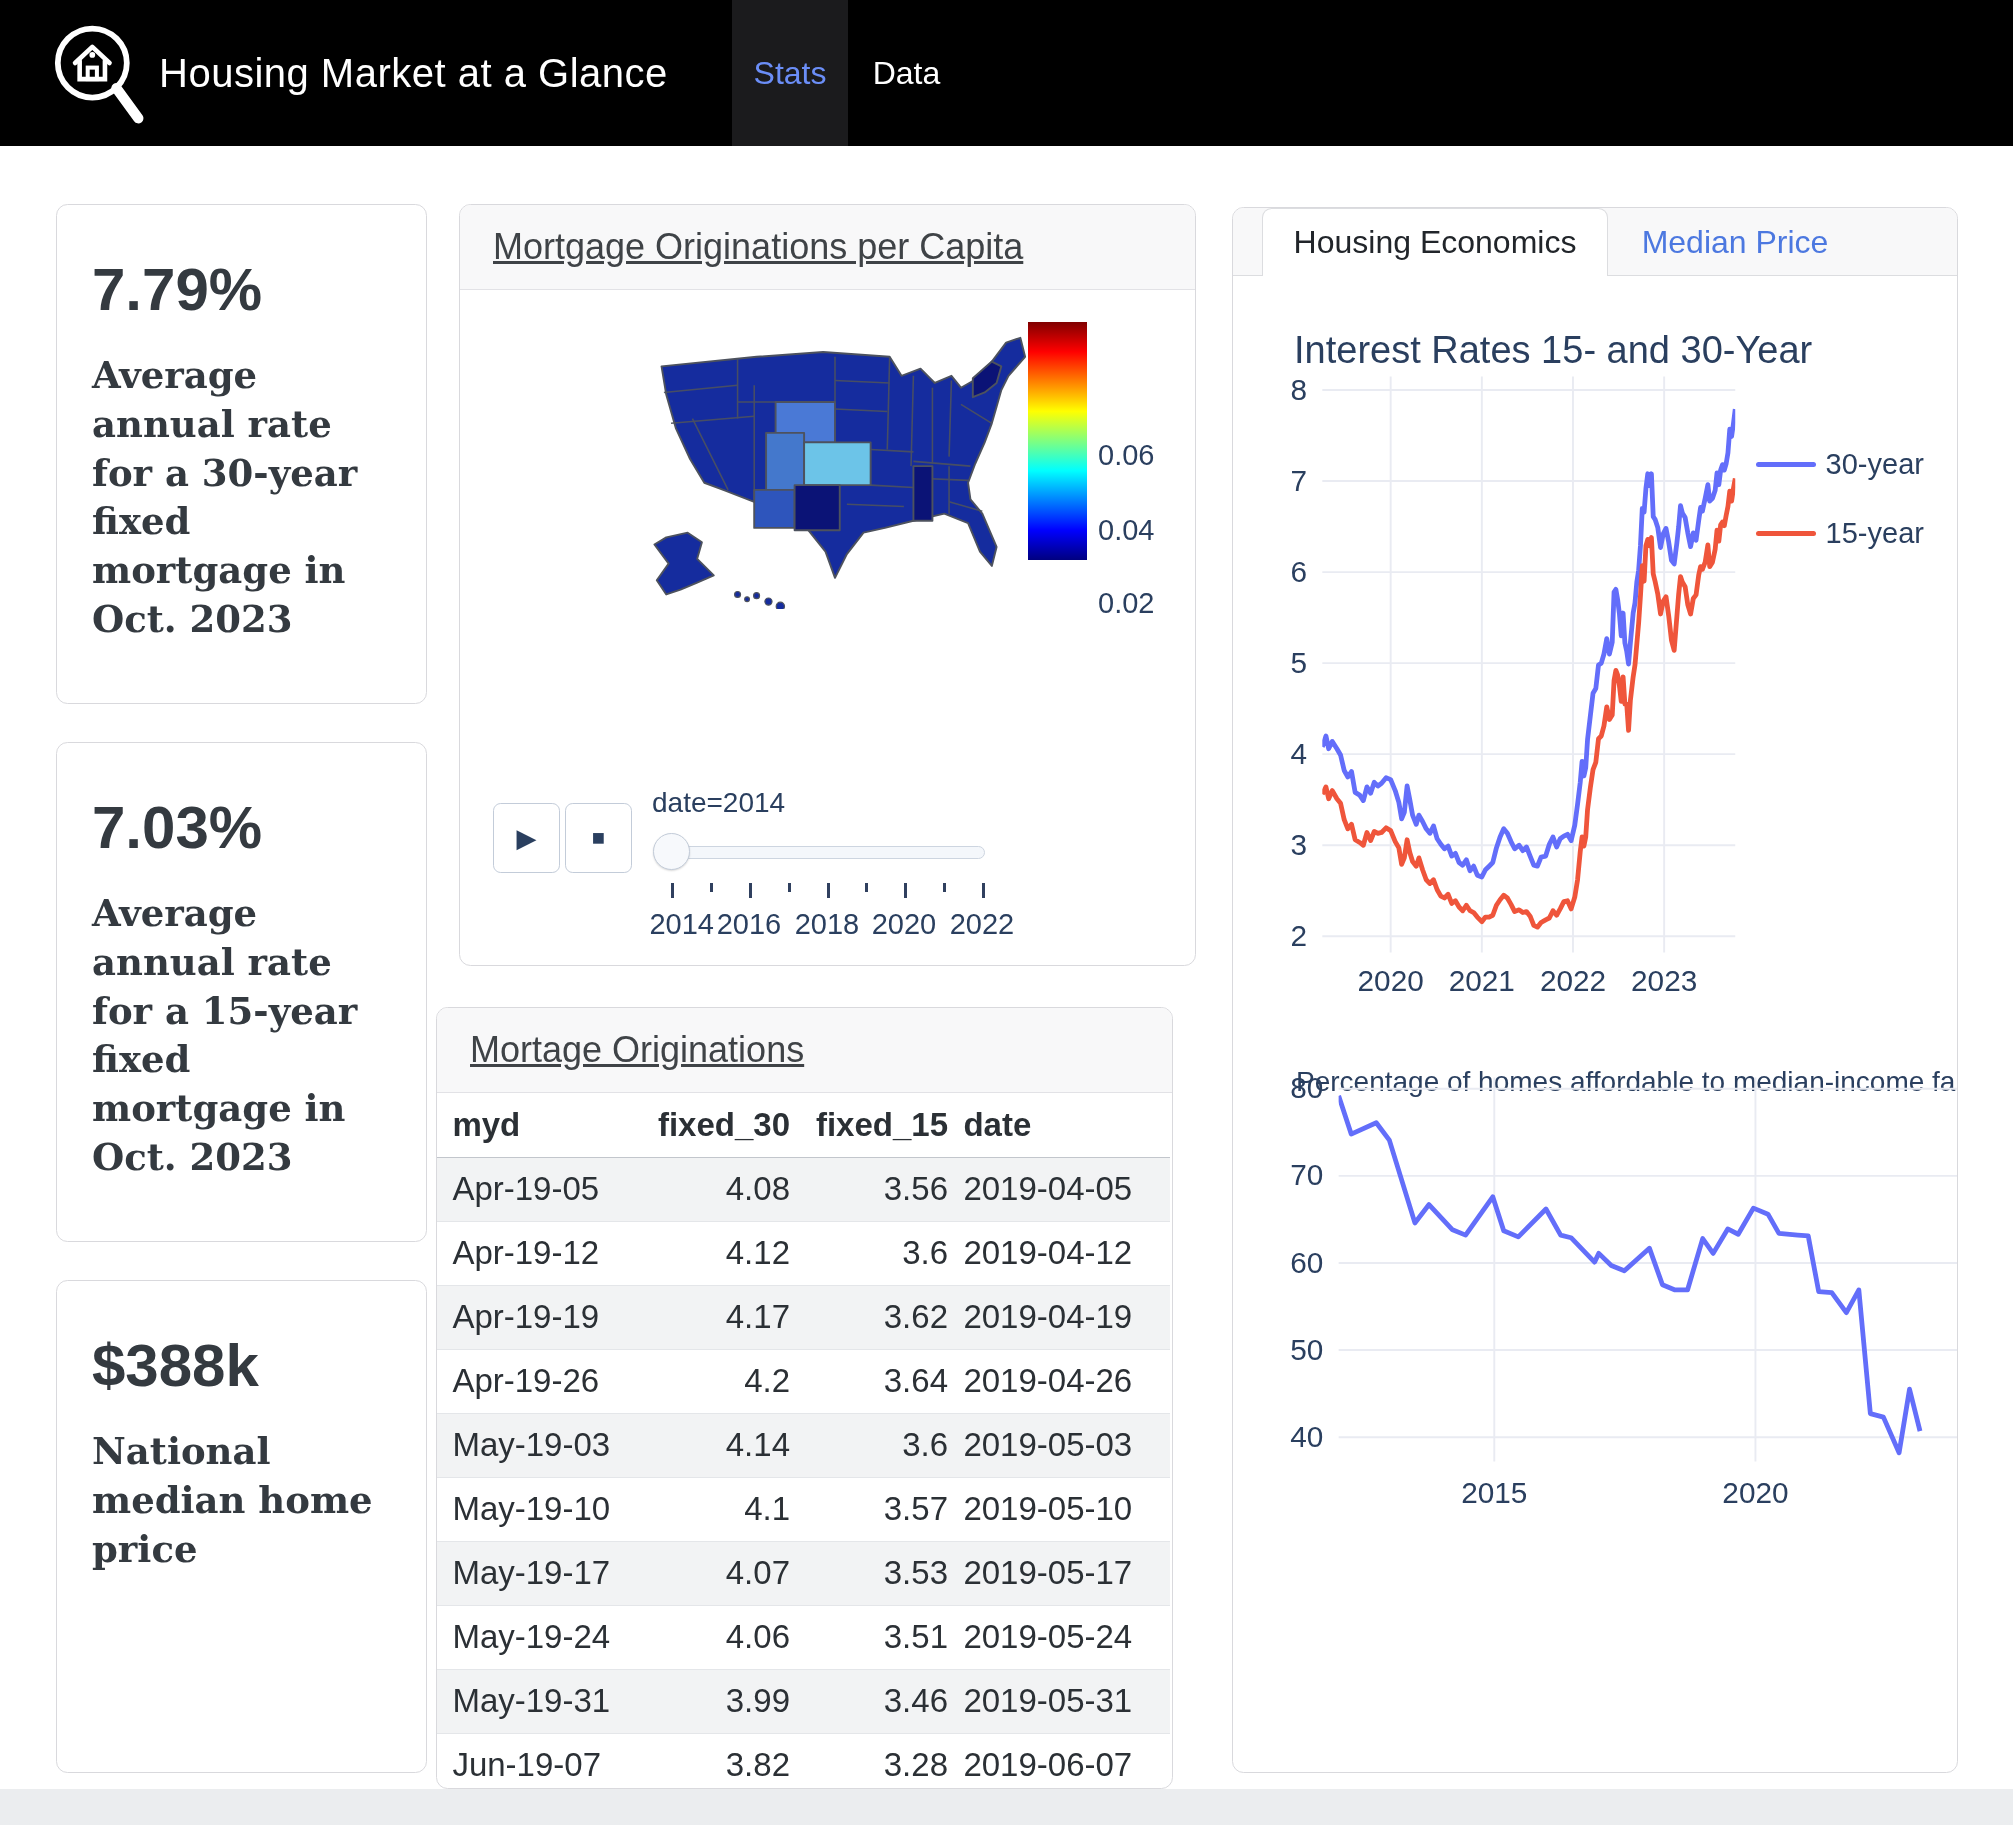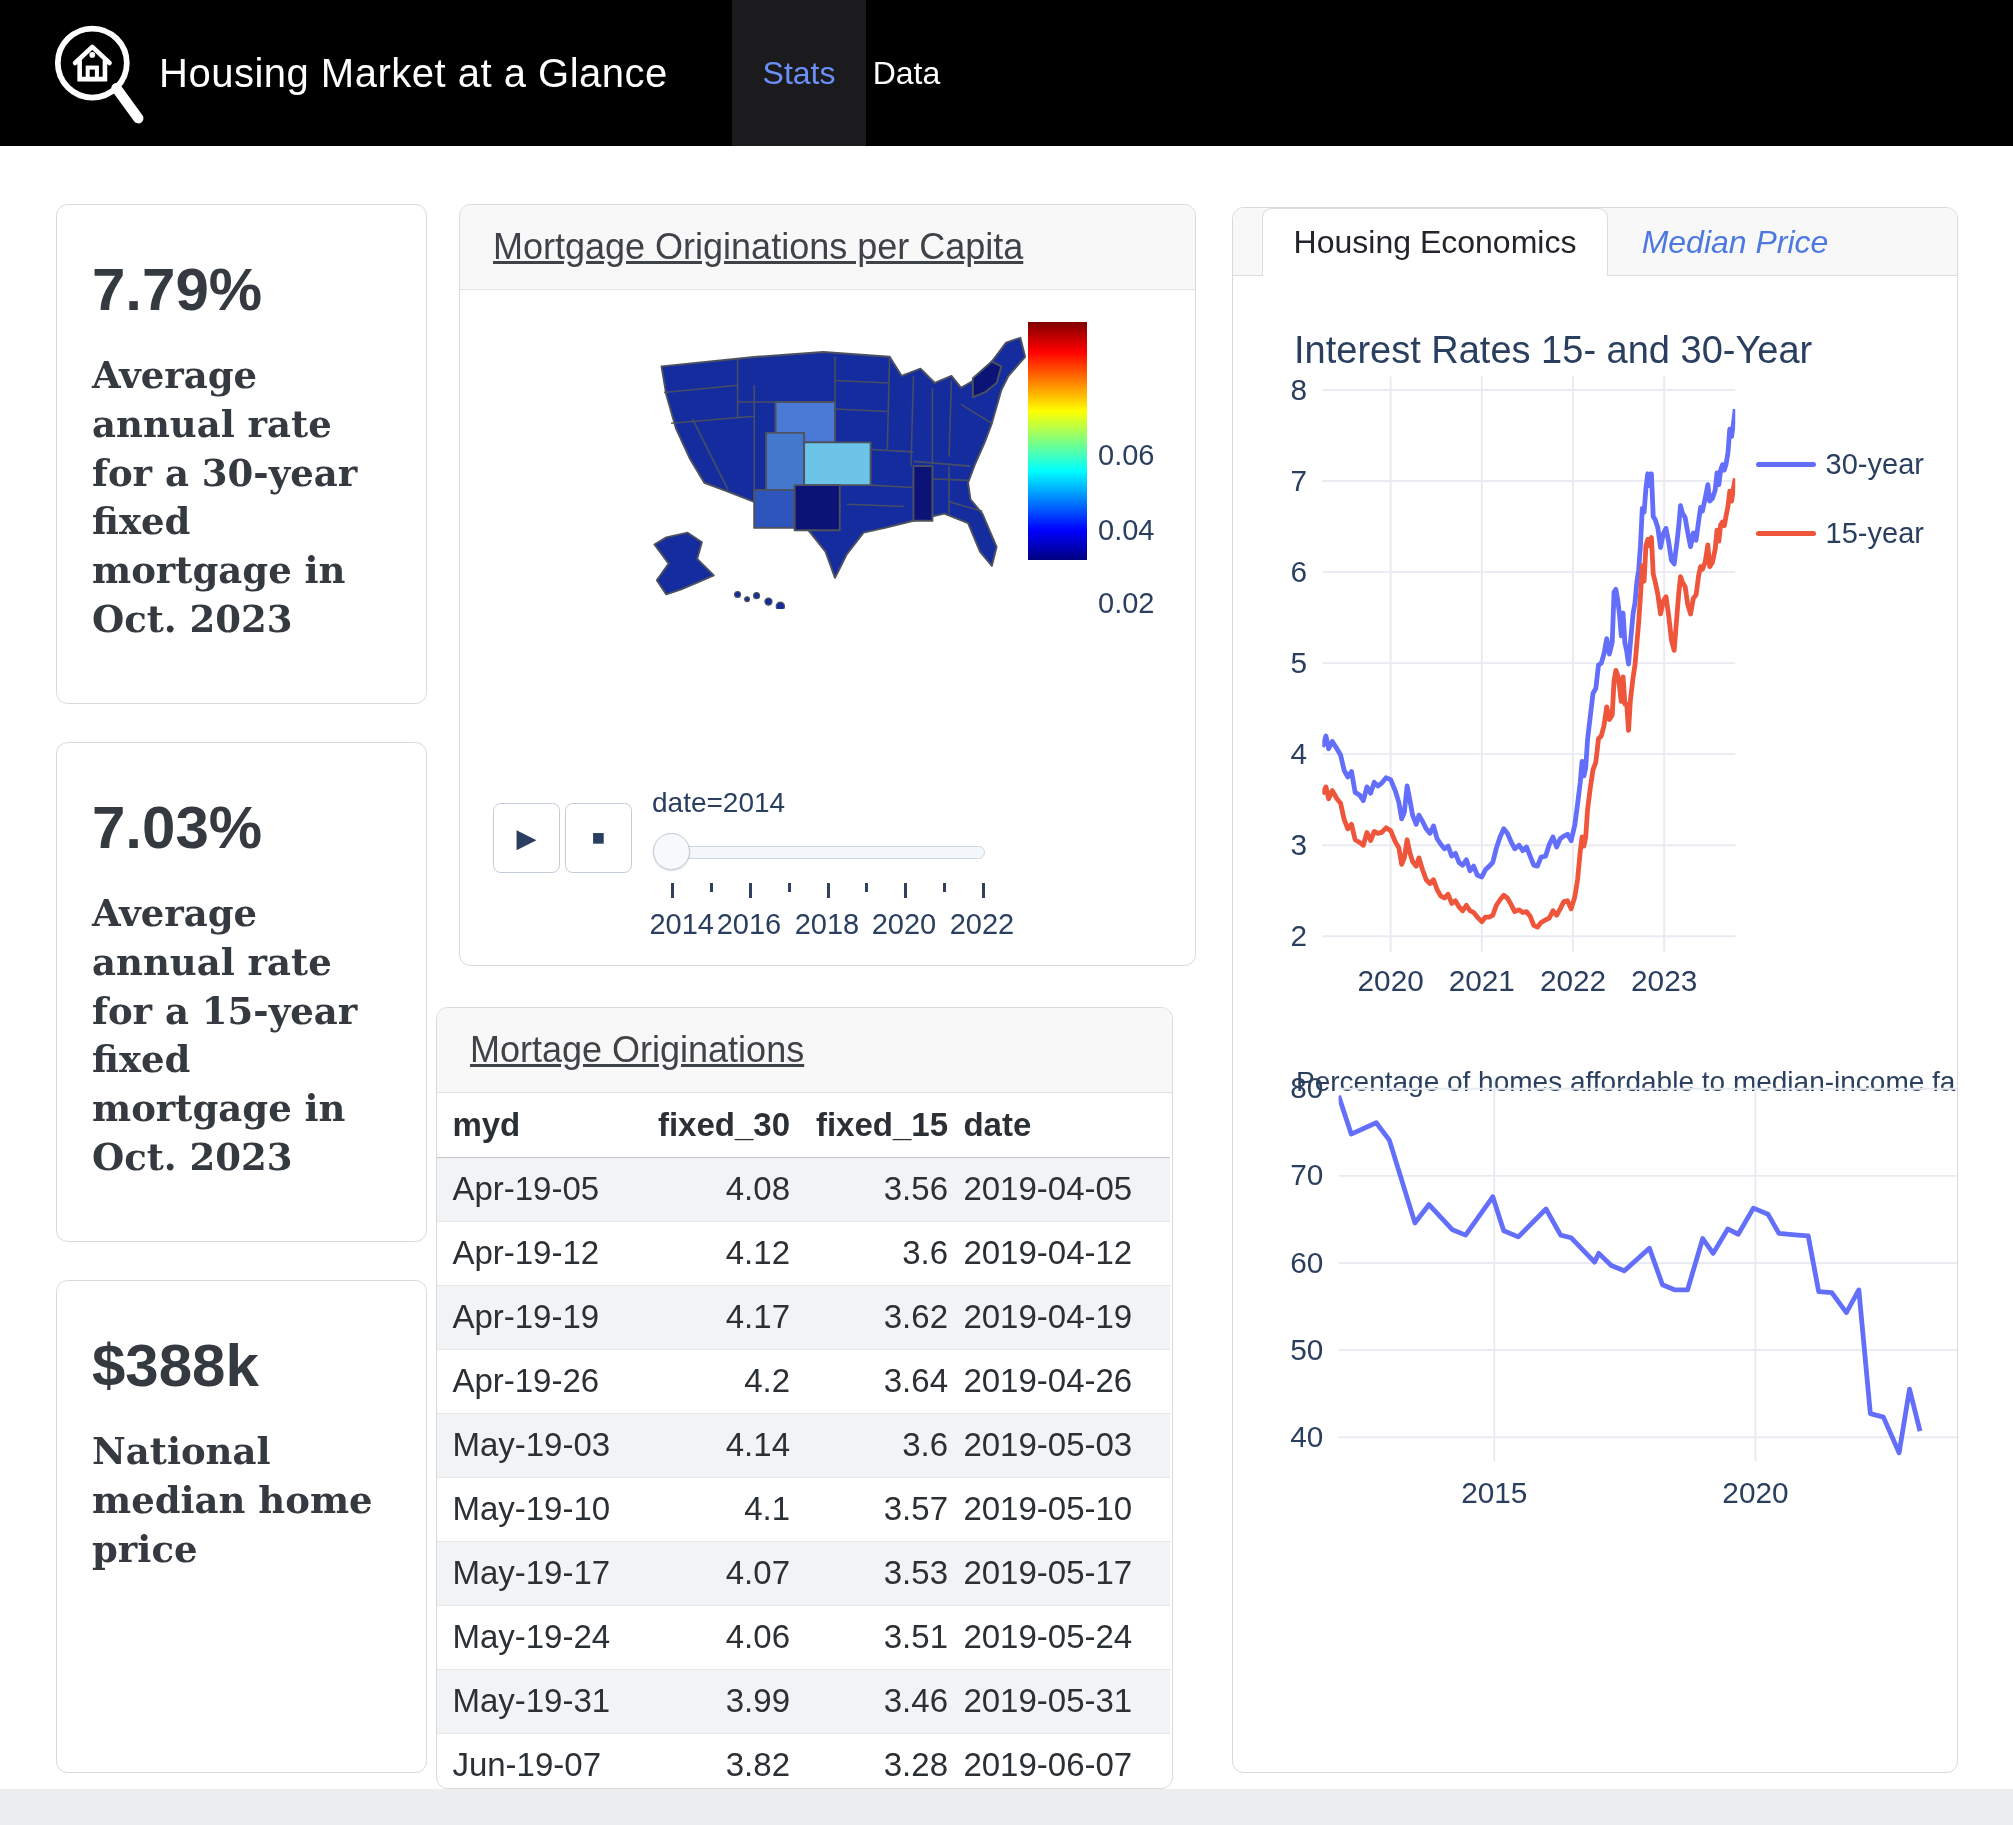--- a/index.html
+++ b/index.html
@@ -4,21 +4,21 @@
 <style>
   * { margin:0; padding:0; box-sizing:border-box; }
   body { font-family:"Liberation Sans", sans-serif; background:#fff; }
   .page { position:relative; width:2014px; height:1825px; background:#ffffff; overflow:hidden; }
 
   
   .navbar { position:absolute; left:0; top:0; width:2014px; height:146px; background:#000; }
   .nav-logo { position:absolute; left:44px; top:17.3px; width:115px; height:115px; }
   .nav-title { position:absolute; left:159px; top:0; height:146px; display:flex; align-items:center;
                color:#fff; font-size:40px; font-weight:400; letter-spacing:0.5px; }
-  .nav-tab-stats { position:absolute; left:732px; top:0; width:134px; height:146px; background:#1b1b1d;
+  .nav-tab-stats { position:absolute; left:732px; top:0; width:116px; height:146px; background:#1b1b1d;
                    display:flex; align-items:center; justify-content:center;
                    color:var(--navbar-active,#6b8ef7); font-size:32px; cursor:pointer; }
   .nav-tab-data { position:absolute; left:849px; top:0; width:115px; height:146px;
                   display:flex; align-items:center; justify-content:center; color:#fff; font-size:32px; cursor:pointer; }
 
   
   .card { position:absolute; background:#fff; border:1.9px solid #d9d9dd; border-radius:11.5px; overflow:hidden; }
   .card-header { height:85px; background:#f8f8f9; border-bottom:1.9px solid #e2e2e6;
                  display:flex; align-items:center; padding-left:33px; font-size:36px; color:#3f4347;text-decoration:underline; }
 
@@ -64,21 +64,21 @@
   
   #right-card { left:1232px; top:207px; width:726px; height:1566px; }
   .tab-strip { position:absolute; left:0; top:0; width:100%; height:68px; background:#f8f8f9;
                border-bottom:1.9px solid #dcdde0; }
   .tab-active { position:absolute; left:29px; top:0px; width:346px; height:68px; background:#fff;
                 border:1.9px solid #dcdde0; border-bottom:none; border-radius:9.6px 9.6px 0 0;
                 display:flex; align-items:center; justify-content:center;
                 font-size:32px; color:#21252a; cursor:pointer; }
   .tab-inactive { position:absolute; left:382px; top:0px; width:240px; height:68px;
                   display:flex; align-items:center; justify-content:center;
-                  font-size:32px; color:var(--accent,#4c78e0); cursor:pointer;font-style:italic; }
+                  font-size:32px; color:var(--accent,#4c78e0); cursor:pointer; }
   .chart-title { position:absolute; font-size:38px; color:#2a3f5f; }
   .chart-subtitle { position:absolute; font-size:28px; color:#2a3f5f; white-space:nowrap; }
   .chart-svg { position:absolute; left:0; top:0; pointer-events:none; }
   .legend-row { position:absolute; left:523px; display:flex; align-items:center; }
   .legend-swatch { width:60px; height:5.8px; border-radius:2.9px; }
   .legend-label { margin-left:9.6px; font-size:29px; color:#2a3f5f; }
 
   .bottom-strip { position:absolute; left:0; top:1789px; width:2014px; height:37px; background:#ebedef; }
 </style>
 </head>

